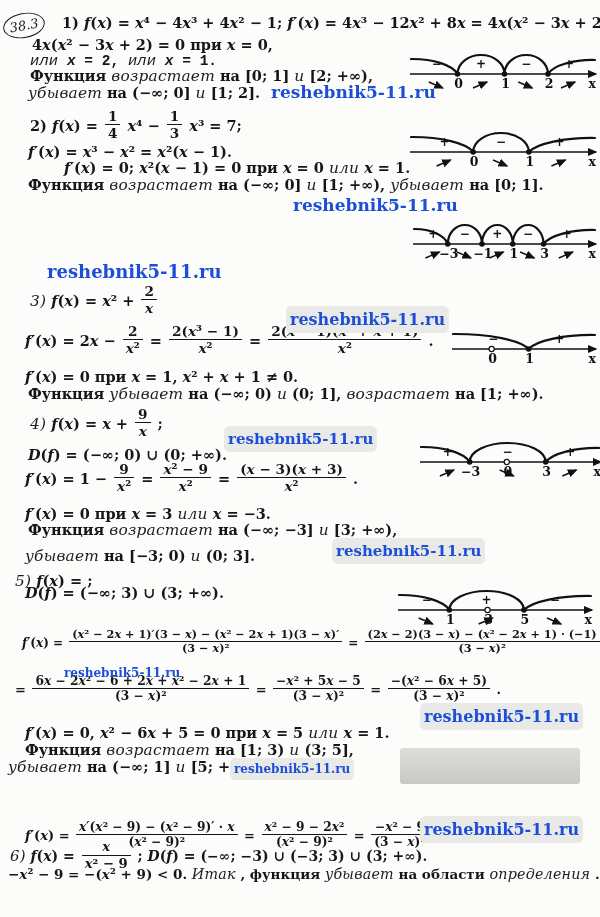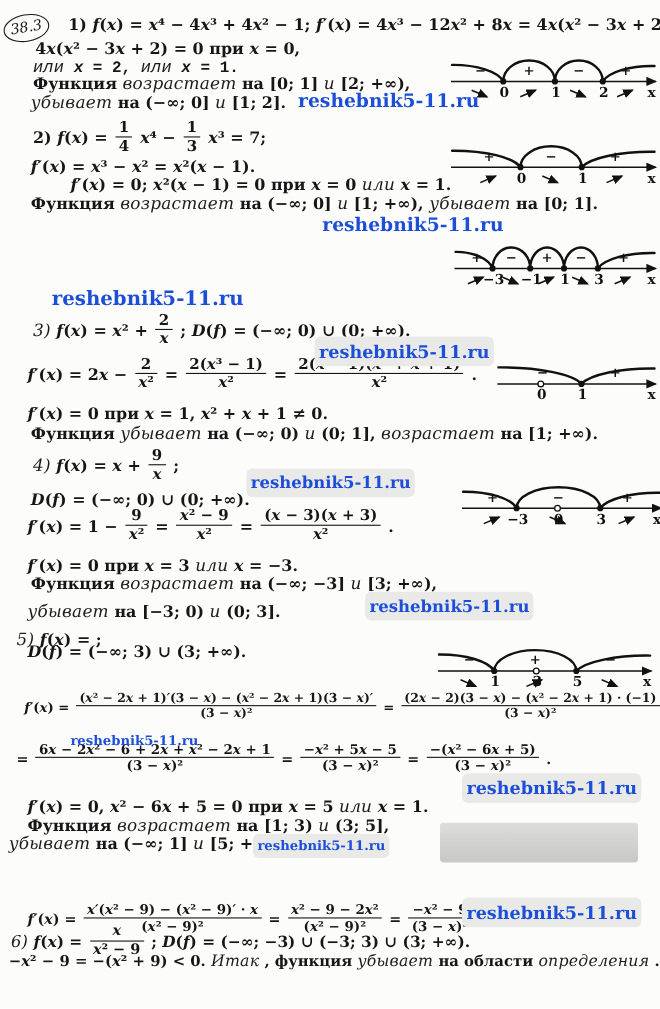--- a/index.html
+++ b/index.html
@@ -34,21 +34,21 @@
   </div>
 <div class="line" style="left: 40px; top: 14px; margin-left: 22px;"><span class="m">1)  <i>f</i>(<i>x</i>) = <i>x</i>⁴ − 4<i>x</i>³ + 4<i>x</i>² − 1;  <i>f′</i>(<i>x</i>) = 4<i>x</i>³ − 12<i>x</i>² + 8<i>x</i> = 4<i>x</i>(<i>x</i>² − 3<i>x</i> + 2).</span></div>
     <div class="line" style="left: 32px; top: 36px;"><span class="m">4<i>x</i>(<i>x</i>² − 3<i>x</i> + 2) = 0 при <i>x</i> = 0,</span></div>
     <div class="line" style="left: 30px; top: 52px; font-family: Liberation Mono, monospace;"><span class="hand">или</span><span class="m"> <i>x</i> = 2, </span><span class="hand">или</span><span class="m"> <i>x</i> = 1.</span></div>
     <div class="line" style="left: 30px; top: 67px;"><span class="m">Функция </span><span class="hand">возрастает</span><span class="m"> на [0; 1] </span><span class="hand">и</span><span class="m"> [2; +∞),</span></div>
     <div class="line" style="left: 28px; top: 84px;"><span class="hand">убывает</span><span class="m"> на (−∞; 0] </span><span class="hand">и</span><span class="m"> [1; 2].</span></div>
     <div class="line" style="left: 30px; top: 110px;"><span class="m">2)  <i>f</i>(<i>x</i>) = </span><span class="frac"><span class="num">1</span><span class="den">4</span></span><span class="m"> <i>x</i>⁴ − </span><span class="frac"><span class="num">1</span><span class="den">3</span></span><span class="m"> <i>x</i>³ = 7;</span></div>
     <div class="line" style="left: 28px; top: 143px; text-align: center;"><span class="m"><i>f′</i>(<i>x</i>) = <i>x</i>³ − <i>x</i>² = <i>x</i>²(<i>x</i> − 1).</span></div>
     <div class="line" style="left: 28px; top: 159px; margin-left: 36px;"><span class="m"><i>f′</i>(<i>x</i>) = 0;  <i>x</i>²(<i>x</i> − 1) = 0 при <i>x</i> = 0 </span><span class="hand">или</span><span class="m"> <i>x</i> = 1.</span></div>
     <div class="line" style="left: 28px; top: 176px;"><span class="m">Функция </span><span class="hand">возрастает</span><span class="m"> на (−∞; 0] </span><span class="hand">и</span><span class="m"> [1; +∞), </span><span class="hand">убывает</span><span class="m"> на [0; 1].</span></div>
-    <div class="line" style="left: 30px; top: 285px;"><span class="hand">3)</span><span class="m">  <i>f</i>(<i>x</i>) = <i>x</i>² + </span><span class="frac"><span class="num">2</span><span class="den"><i>x</i></span></span><span class="m"> ;  <i>D</i>(<i>f</i>) = (−∞; 0) ∪ (0; +∞).</span></div>
+    <div class="line" style="left: 30px; top: 285px;"><span class="hand">3)</span><span class="m">  <i>f</i>(<i>x</i>) = <i>x</i>² + </span><span class="frac"><span class="num">2</span><span class="den"><i>x</i></span></span></div>
     <div class="line" style="left: 25px; top: 325px;"><span class="m"><i>f′</i>(<i>x</i>) = 2<i>x</i> − </span><span class="frac"><span class="num">2</span><span class="den"><i>x</i>²</span></span><span class="m"> = </span><span class="frac"><span class="num">2(<i>x</i>³ − 1)</span><span class="den"><i>x</i>²</span></span><span class="m"> = </span><span class="frac"><span class="num">2(<i>x</i> − 1)(<i>x</i>² + <i>x</i> + 1)</span><span class="den"><i>x</i>²</span></span><span class="m"> .</span></div>
     <div class="line" style="left: 25px; top: 368px;"><span class="m"><i>f′</i>(<i>x</i>) = 0 при <i>x</i> = 1,  <i>x</i>² + <i>x</i> + 1 ≠ 0.</span></div>
     <div class="line" style="left: 28px; top: 385px;"><span class="m">Функция </span><span class="hand">убывает</span><span class="m"> на (−∞; 0) </span><span class="hand">и</span><span class="m"> (0; 1], </span><span class="hand">возрастает</span><span class="m"> на [1; +∞).</span></div>
     <div class="line" style="left: 30px; top: 408px;"><span class="hand">4)</span><span class="m">  <i>f</i>(<i>x</i>) = <i>x</i> + </span><span class="frac"><span class="num">9</span><span class="den"><i>x</i></span></span><span class="m"> ;</span></div>
     <div class="line" style="left: 28px; top: 446px;"><span class="m"><i>D</i>(<i>f</i>) = (−∞; 0) ∪ (0; +∞).</span></div>
     <div class="line" style="left: 25px; top: 463px;"><span class="m"><i>f′</i>(<i>x</i>) = 1 − </span><span class="frac"><span class="num">9</span><span class="den"><i>x</i>²</span></span><span class="m"> = </span><span class="frac"><span class="num"><i>x</i>² − 9</span><span class="den"><i>x</i>²</span></span><span class="m"> = </span><span class="frac"><span class="num">(<i>x</i> − 3)(<i>x</i> + 3)</span><span class="den"><i>x</i>²</span></span><span class="m"> .</span></div>
     <div class="line" style="left: 25px; top: 505px;"><span class="m"><i>f′</i>(<i>x</i>) = 0 при <i>x</i> = 3 </span><span class="hand">или</span><span class="m"> <i>x</i> = −3.</span></div>
     <div class="line" style="left: 28px; top: 521px;"><span class="m">Функция </span><span class="hand">возрастает</span><span class="m"> на (−∞; −3] </span><span class="hand">и</span><span class="m"> [3; +∞),</span></div>
     <div class="line" style="left: 25px; top: 547px;"><span class="hand">убывает</span><span class="m"> на [−3; 0) </span><span class="hand">и</span><span class="m"> (0; 3].</span></div>
     <div class="line" style="left: 15px; top: 572px;"><span class="hand">5)</span><span class="m">  <i>f</i>(<i>x</i>) = </span><span class="m"> ;</span></div>

